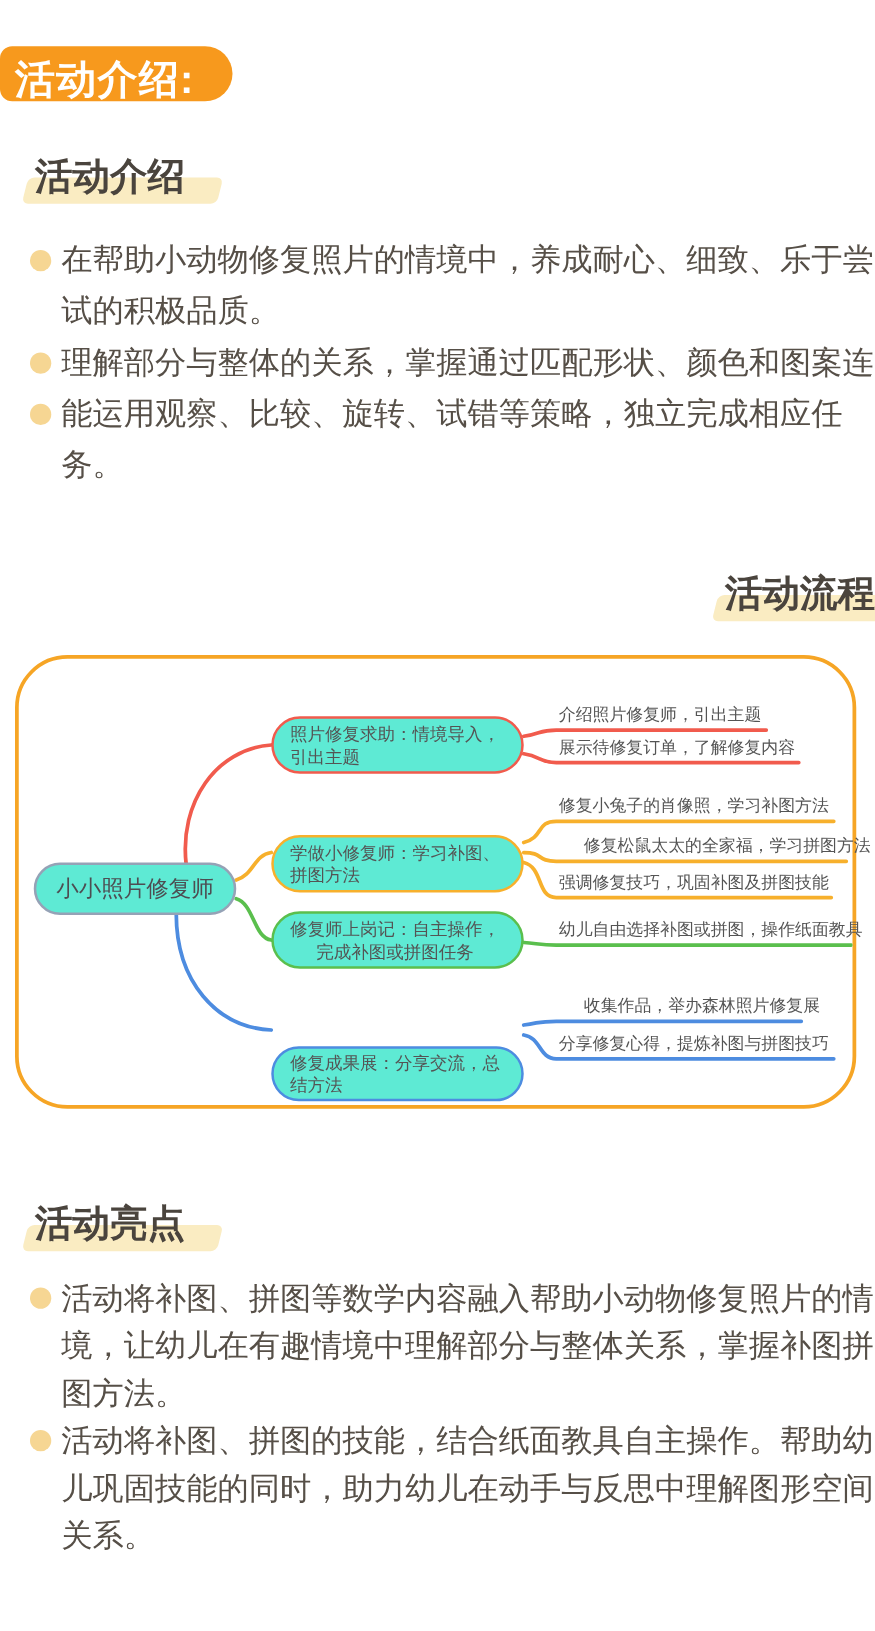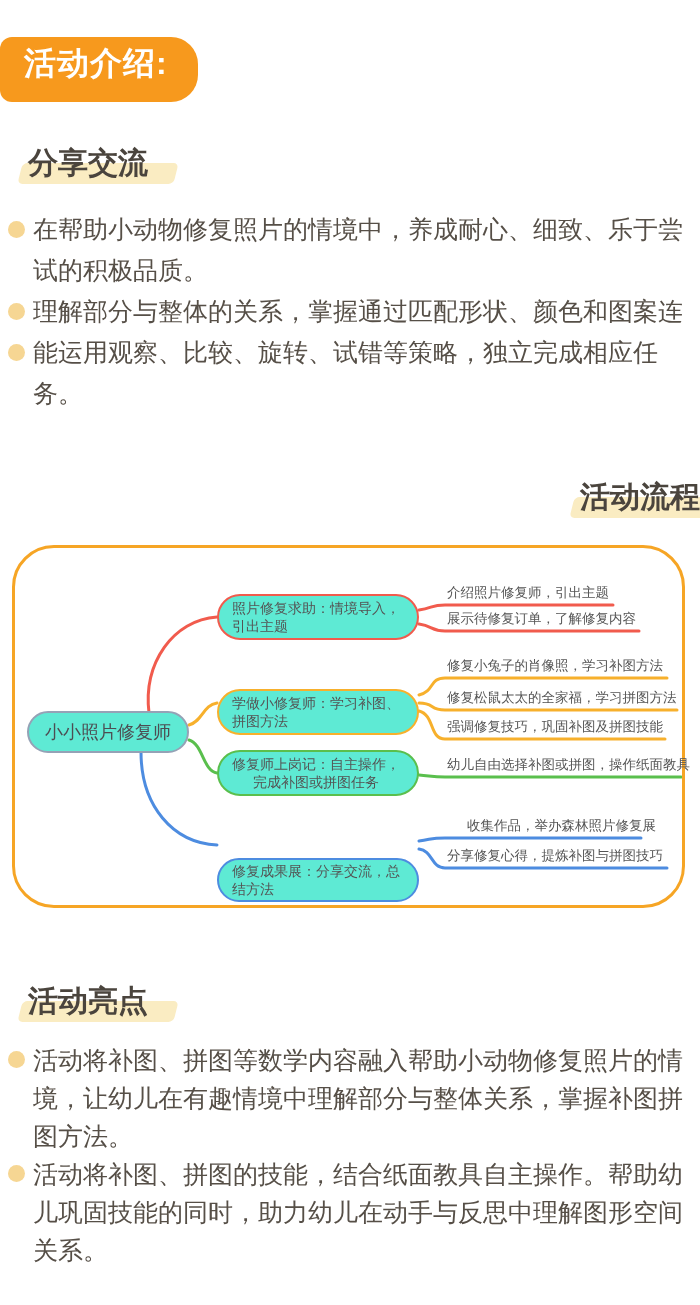--- a/index.html
+++ b/index.html
@@ -3,34 +3,34 @@
 <meta charset="utf-8">
 <style>
   html,body{margin:0;padding:0;}
   body{
     width:700px;height:1305px;background:#ffffff;overflow:hidden;
     font-family:"Liberation Sans","DejaVu Sans",sans-serif;
     color:var(--t-text);
   }
   
   .badge{
-    display:inline-block;margin-top:37px;height:65px;line-height:53px;
-    padding:0 30px 0 24px;background:var(--t-accent);color:#ffffff;
+    display:inline-block;margin-top:37px;height:44px;line-height:53px;
+    padding:0 30px 0 12px;background:var(--t-accent);color:#ffffff;
     font-size:32px;font-weight:700;border-radius:12px 27px 27px 12px;
     letter-spacing:1px;
   }
   
   .sec-wrap{width:700px;}
   .sec-head{position:relative;display:inline-block;margin-left:28px;}
   .sec-title{position:relative;z-index:1;font-size:30px;font-weight:700;
     color:var(--t-heading_text);line-height:36px;}
   .hl{position:absolute;left:-8px;right:-28px;bottom:-3px;height:21px;
     background:var(--t-highlight);border-radius:5px;transform:skewX(-14deg);z-index:0;}
   
-  .list{margin-left:0;}
+  .list{margin-left:16px;}
   .line{position:relative;padding-left:33px;font-size:25px;color:var(--t-text);}
   .goals .line{line-height:41px;}
   .hilites .line{line-height:38px;}
   .dot{position:absolute;left:8px;top:12px;width:17px;height:17px;border-radius:50%;
     background:var(--t-bullet);}
   .hilites .dot{top:10px;}
   
   .map{position:relative;margin:30px 0 0 12px;width:667px;height:357px;
     border:3.5px solid var(--t-map_border);border-radius:42px;box-sizing:content-box;}
   .links{position:absolute;left:0;top:0;width:667px;height:357px;}
@@ -42,36 +42,36 @@
     font-size:18px;justify-content:center;padding:0;white-space:nowrap;
     border-color:var(--t-root_border);color:#4d4d52;}
   .bnode{left:202px;width:202px;height:46px;}
   .n0{top:46px;border-color:var(--branch0);}
   .n1{top:141px;border-color:var(--branch1);}
   .n2{top:202px;border-color:var(--branch2);text-align:center;}
   .n3{top:275px;height:44px;border-color:var(--branch3);margin-top:35px;}
   .sub{position:absolute;left:432px;font-size:13.5px;line-height:16px;
     color:var(--t-node_text);white-space:nowrap;}
   .s-r1{top:37px;} .s-r2{top:63px;}
-  .s-y1{top:110px;} .s-y2{top:142px;} .s-y3{top:171px;}
+  .s-y1{top:110px;} .s-y2{top:142px;margin-left:20px;} .s-y3{top:171px;}
   .s-g1{top:209px;}
   .s-b1{top:270px;padding-left:20px;} .s-b2{top:300px;}
 </style>
 </head>
 <body>
 
 
 
 <div class="badge">活动介绍:</div>
 
 
 <div class="sec-wrap" style="margin-top:43px;">
   <div class="sec-head">
     <span class="hl"></span>
-    <span class="sec-title">分享交流</span>
+    <span class="sec-title">活动介绍</span>
   </div>
 </div>
 <div class="list goals" style="margin-top:28px;">
 
 <div class="line">
       <span class="dot"></span>
       <span class="line-text">在帮助小动物修复照片的情境中，养成耐心、细致、乐于尝</span>
     </div>
     <div class="line">
       

